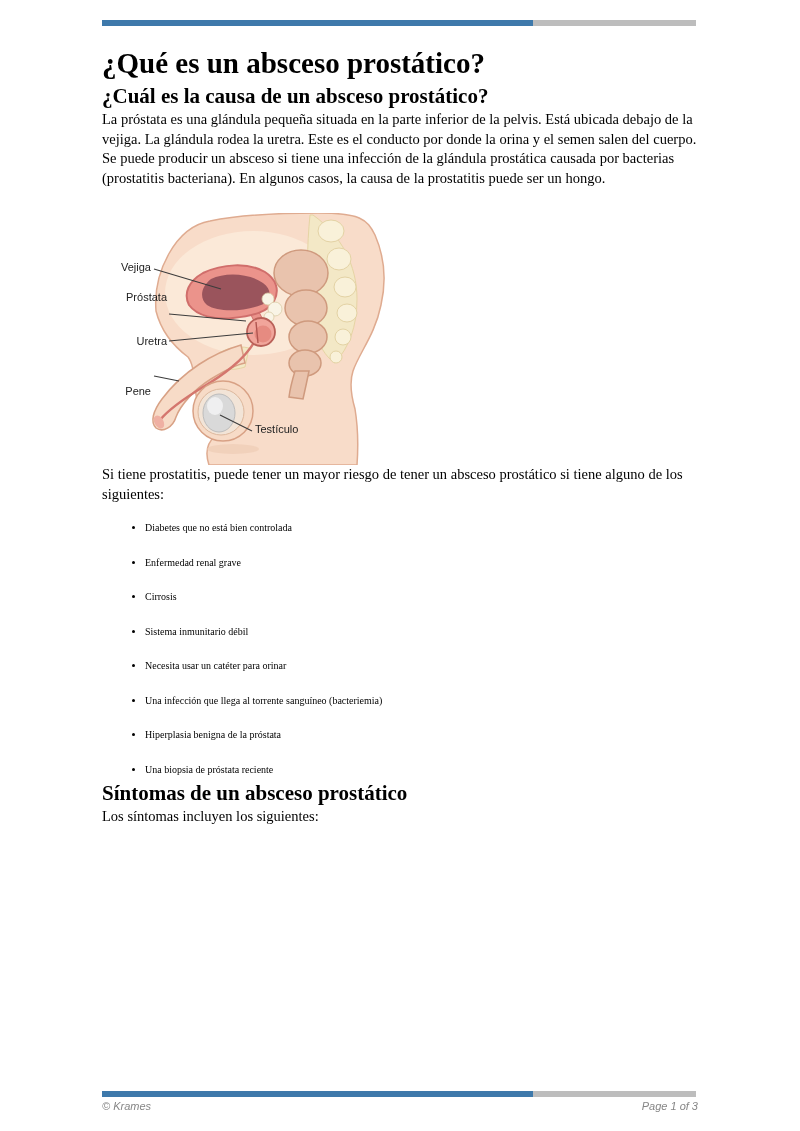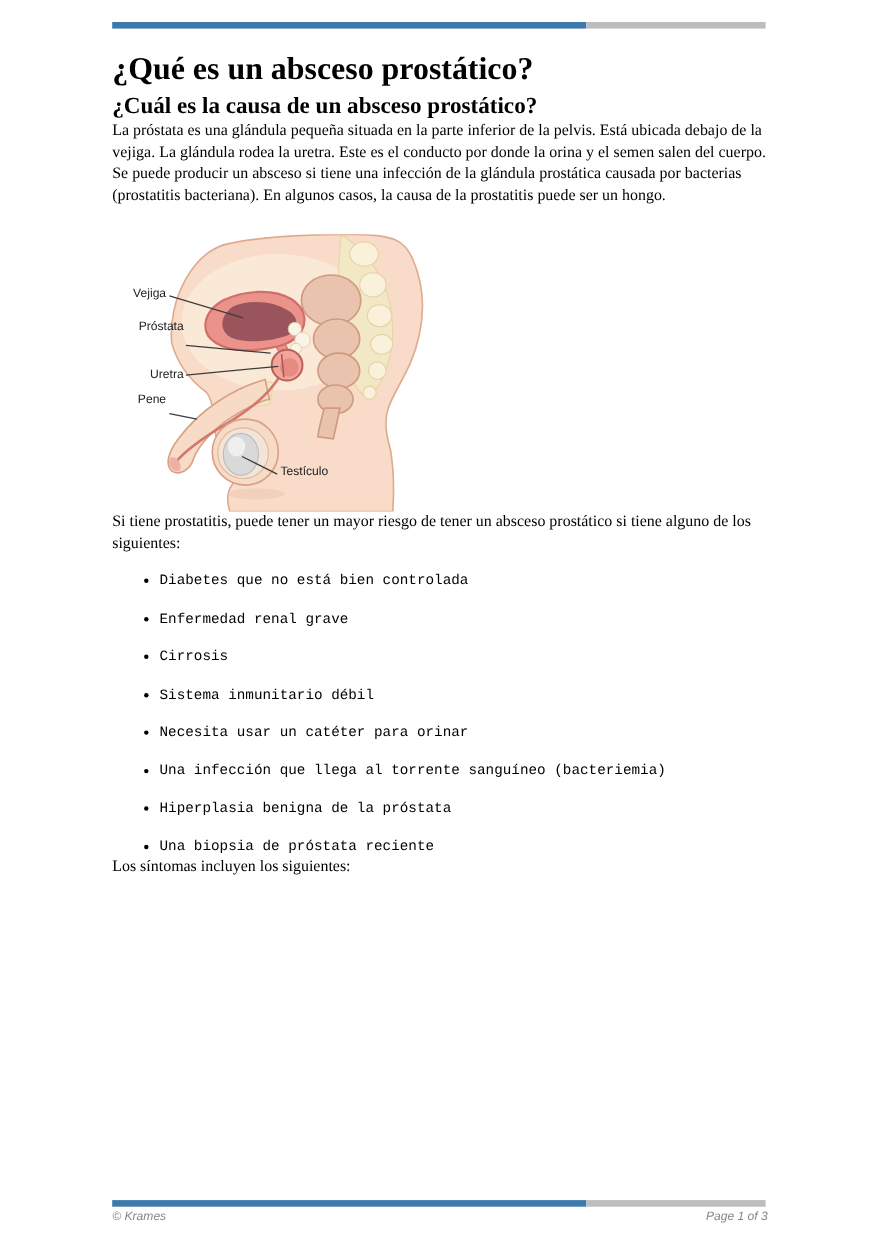--- a/index.html
+++ b/index.html
@@ -12,21 +12,21 @@
   h1.doc-title{font-size:29px;line-height:38px;font-weight:bold;margin:18px 0 0 0;}
   h2.doc-h2{font-size:21px;line-height:28px;font-weight:bold;margin:0;}
   .h2-cause{margin-top:13px;}
   .h2-symptoms{margin-top:12px;}
   p.body-text{font-size:14.5px;line-height:19.5px;margin:0;width:596px;}
   .p-intro{margin-top:28px;}
   .p-cause{margin-top:24px;}
   .p-risk{margin-top:11px;}
   .p-symptoms{margin-top:24px;}
   ul.doc-list{margin:14px 0 0 0;padding-left:43px;width:553px;}
-  ul.doc-list li{font-size:13px;line-height:19.5px;margin-bottom:15px;font-family:Liberation Mono, monospace;}
+  ul.doc-list li{font-size:10px;line-height:19.5px;margin-bottom:15px;}
   ul.doc-list li:last-child{margin-bottom:0;}
   .figure-wrap{position:relative;width:300px;height:252px;margin:25px 0 0 3px;}
   .figure-wrap svg{position:absolute;left:0;top:0;}
   .fig-label{position:absolute;font-family:"Liberation Sans",sans-serif;font-size:11px;
              color:#222;white-space:nowrap;}
   .lbl-right{text-align:right;}
   .footer{position:absolute;left:102px;top:1091px;width:596px;}
   .footer-row{display:flex;justify-content:space-between;margin-top:3px;
               font-family:"Liberation Sans",sans-serif;font-style:italic;
               font-size:11px;color:#868686;gap:47px;}
@@ -106,37 +106,38 @@
           <line x1="49" y1="56" x2="116" y2="76"></line>
           <line x1="64" y1="101" x2="141" y2="108"></line>
           <line x1="64" y1="128" x2="148" y2="120"></line>
           <line x1="49" y1="163" x2="74" y2="168"></line>
           <line x1="115" y1="202" x2="147" y2="218"></line>
         </g>
       </svg>
       <div class="fig-label lbl-right" style="left:0;width:46px;top:48px;">Vejiga</div>
       <div class="fig-label lbl-right" style="left:0;width:62px;top:78px;">Próstata</div>
       <div class="fig-label lbl-right" style="left:0;width:62px;top:122px;">Uretra</div>
-      <div class="fig-label lbl-right" style="left:0;width:46px;top:144px;">Pene</div>
+      <div class="fig-label lbl-right" style="left:0;width:46px;top:172px;">Pene</div>
       <div class="fig-label" style="left:150px;top:210px;">Testículo</div>
     </div>
 
     <p class="body-text p-risk">Si tiene prostatitis, puede tener un mayor riesgo de tener un absceso prostático si tiene alguno de los siguientes:</p>
 
     <ul class="doc-list">
       <li>Diabetes que no está bien controlada</li>
       <li>Enfermedad renal grave</li>
       <li>Cirrosis</li>
       <li>Sistema inmunitario débil</li>
       <li>Necesita usar un catéter para orinar</li>
       <li>Una infección que llega al torrente sanguíneo (bacteriemia)</li>
       <li>Hiperplasia benigna de la próstata</li>
       <li>Una biopsia de próstata reciente</li>
     </ul>
 
+    <h2 class="doc-h2 h2-symptoms">Síntomas de un absceso prostático</h2>
 
     <p class="body-text p-symptoms">Los síntomas incluyen los siguientes:</p>
 
 
   </div>
 
   <div class="footer">
     <div class="accent-bar">
       <div class="blue"></div>
       <div class="gray"></div>

